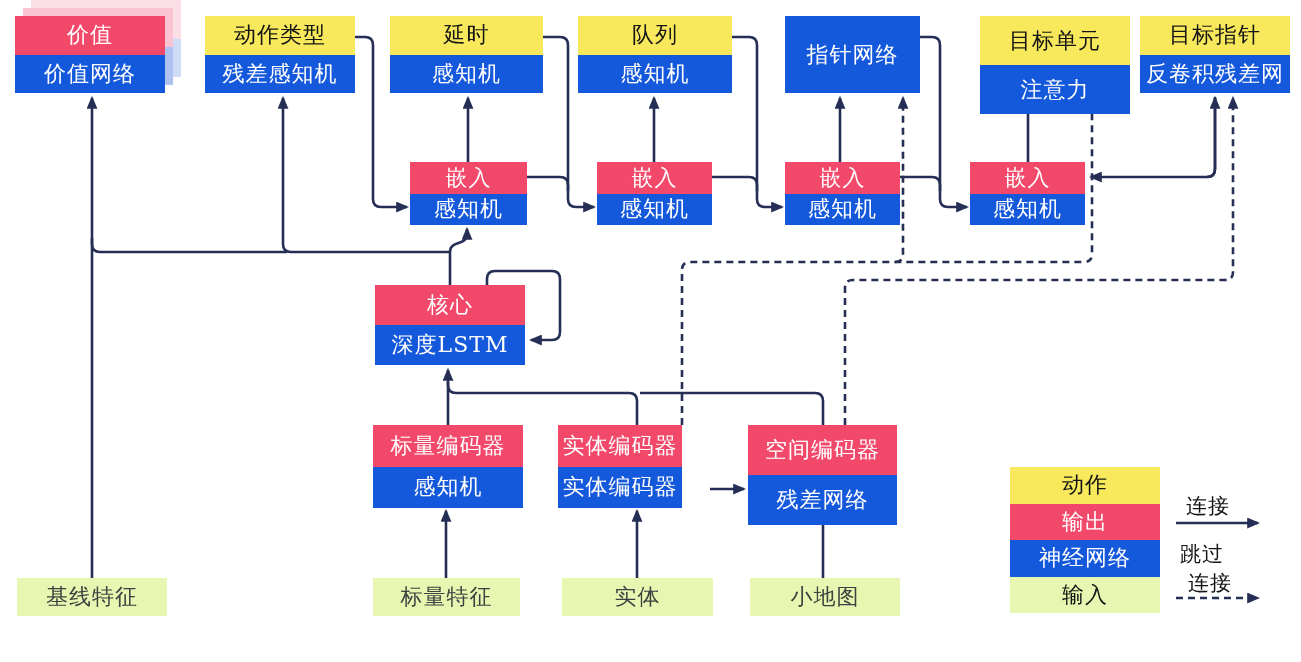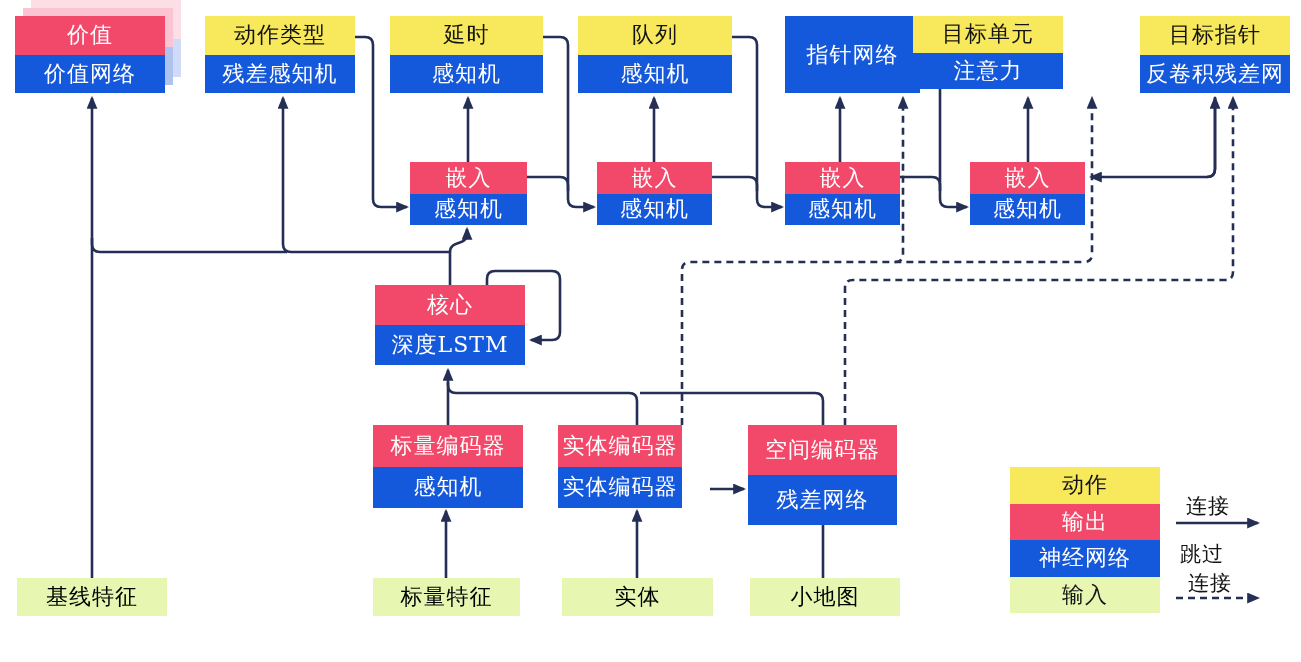--- a/index.html
+++ b/index.html
@@ -7,21 +7,21 @@
     position:relative;width:1301px;height:662px;background:#ffffff;overflow:hidden;
     font-family:"DejaVu Serif","Liberation Serif",serif;
   }
   #wires{position:absolute;left:0;top:0;z-index:1;}
   .node{position:absolute;z-index:2;display:flex;flex-direction:column;}
   .cell{flex:1;display:flex;align-items:center;justify-content:center;
         font-size:22px;line-height:1;letter-spacing:1px;white-space:nowrap;}
   .cell-yellow{background:#F8E95C;color:#141414;}
   .cell-pink{background:#F2496B;color:#ffffff;}
   .cell-blue{background:#1458DB;color:#ffffff;}
-  .input-box{position:absolute;z-index:2;background:#E7F7B1;color:#000000;
+  .input-box{position:absolute;z-index:2;background:#E7F7B1;color:#404040;
         display:flex;align-items:center;justify-content:center;
         font-size:22px;letter-spacing:1px;}
   .ghost{position:absolute;z-index:1;display:flex;flex-direction:column;}
   .ghost div{flex:1;}
   .legend-label{position:absolute;z-index:2;color:#141414;font-size:21px;
         letter-spacing:1px;text-align:center;}
 </style>
 </head>
 <body>
 
@@ -90,21 +90,21 @@
     <div class="cell cell-yellow">延时</div>
     <div class="cell cell-blue">感知机</div>
   </div>
   <div class="node" style="left:578px;top:16px;width:154px;height:77px;">
     <div class="cell cell-yellow">队列</div>
     <div class="cell cell-blue">感知机</div>
   </div>
   <div class="node" style="left:785px;top:16px;width:135px;height:77px;">
     <div class="cell cell-blue">指针网络</div>
   </div>
-  <div class="node" style="left:913px;top:16px;width:150px;height:73px;">
+  <div class="node" style="left:980px;top:16px;width:150px;height:98px;">
     <div class="cell cell-yellow">目标单元</div>
     <div class="cell cell-blue">注意力</div>
   </div>
   <div class="node" style="left:1140px;top:16px;width:150px;height:77px;">
     <div class="cell cell-yellow">目标指针</div>
     <div class="cell cell-blue">反卷积残差网</div>
   </div>
 
   <div class="node" style="left:410px;top:162px;width:117px;height:63px;">
     <div class="cell cell-pink">嵌入</div>

